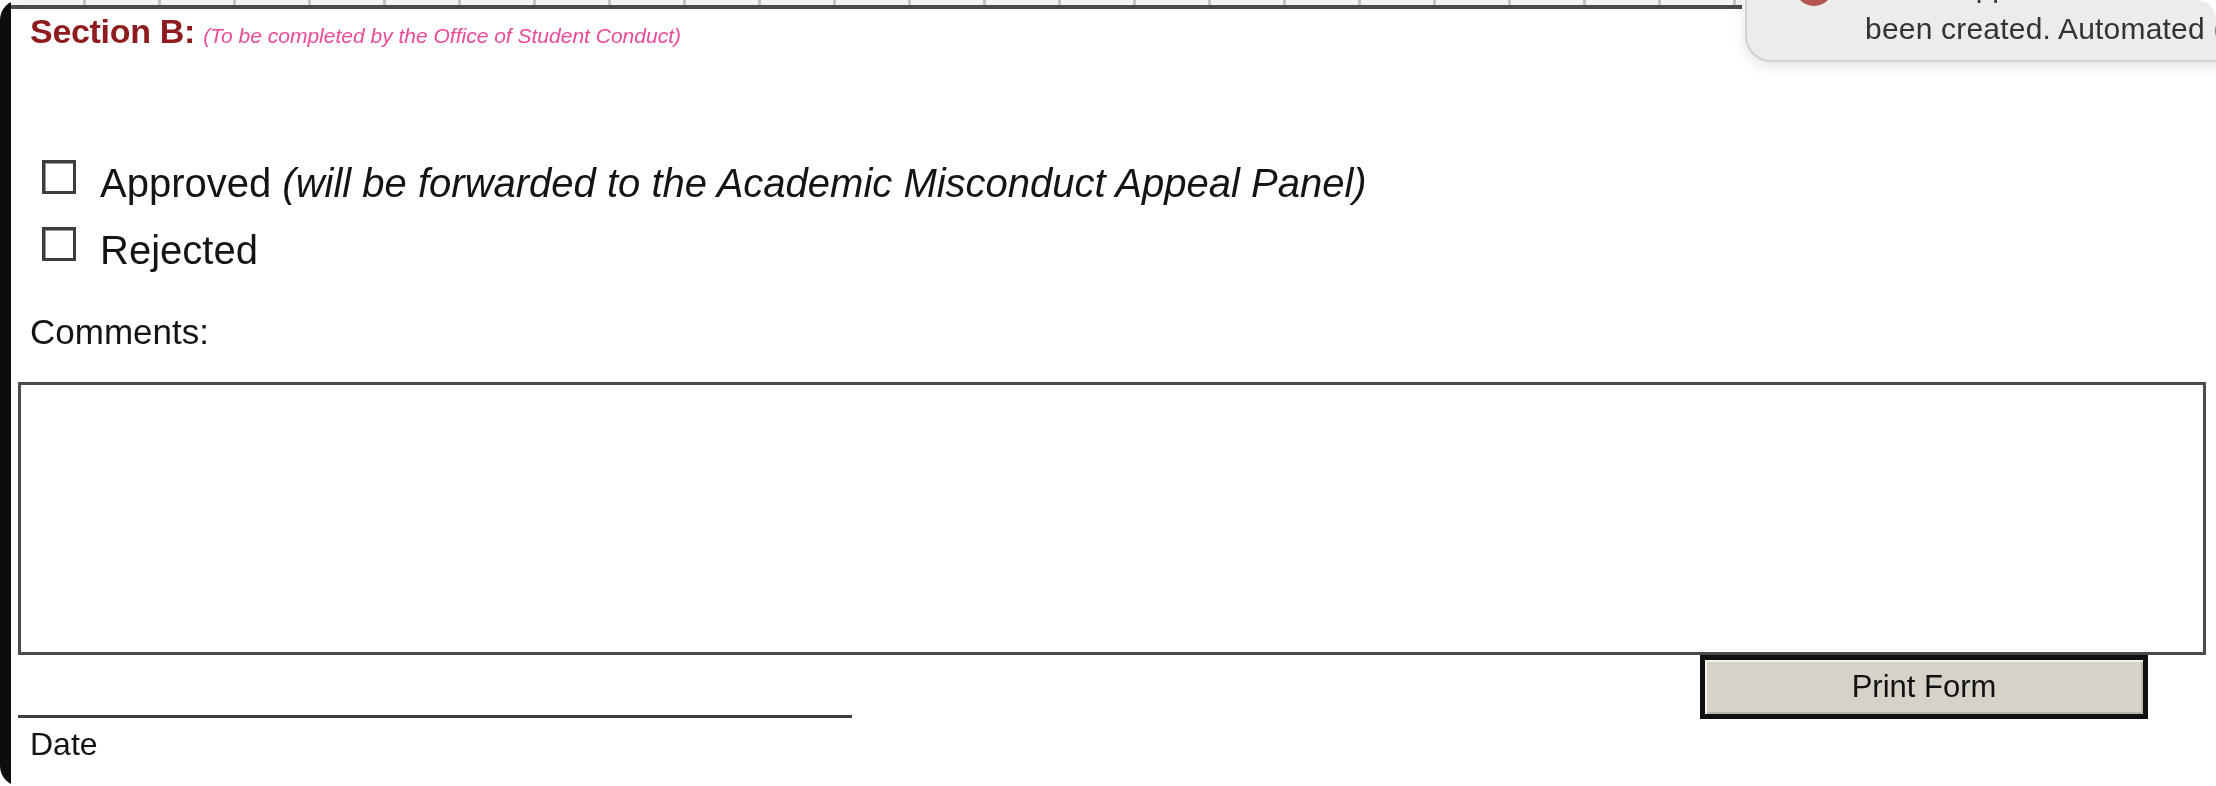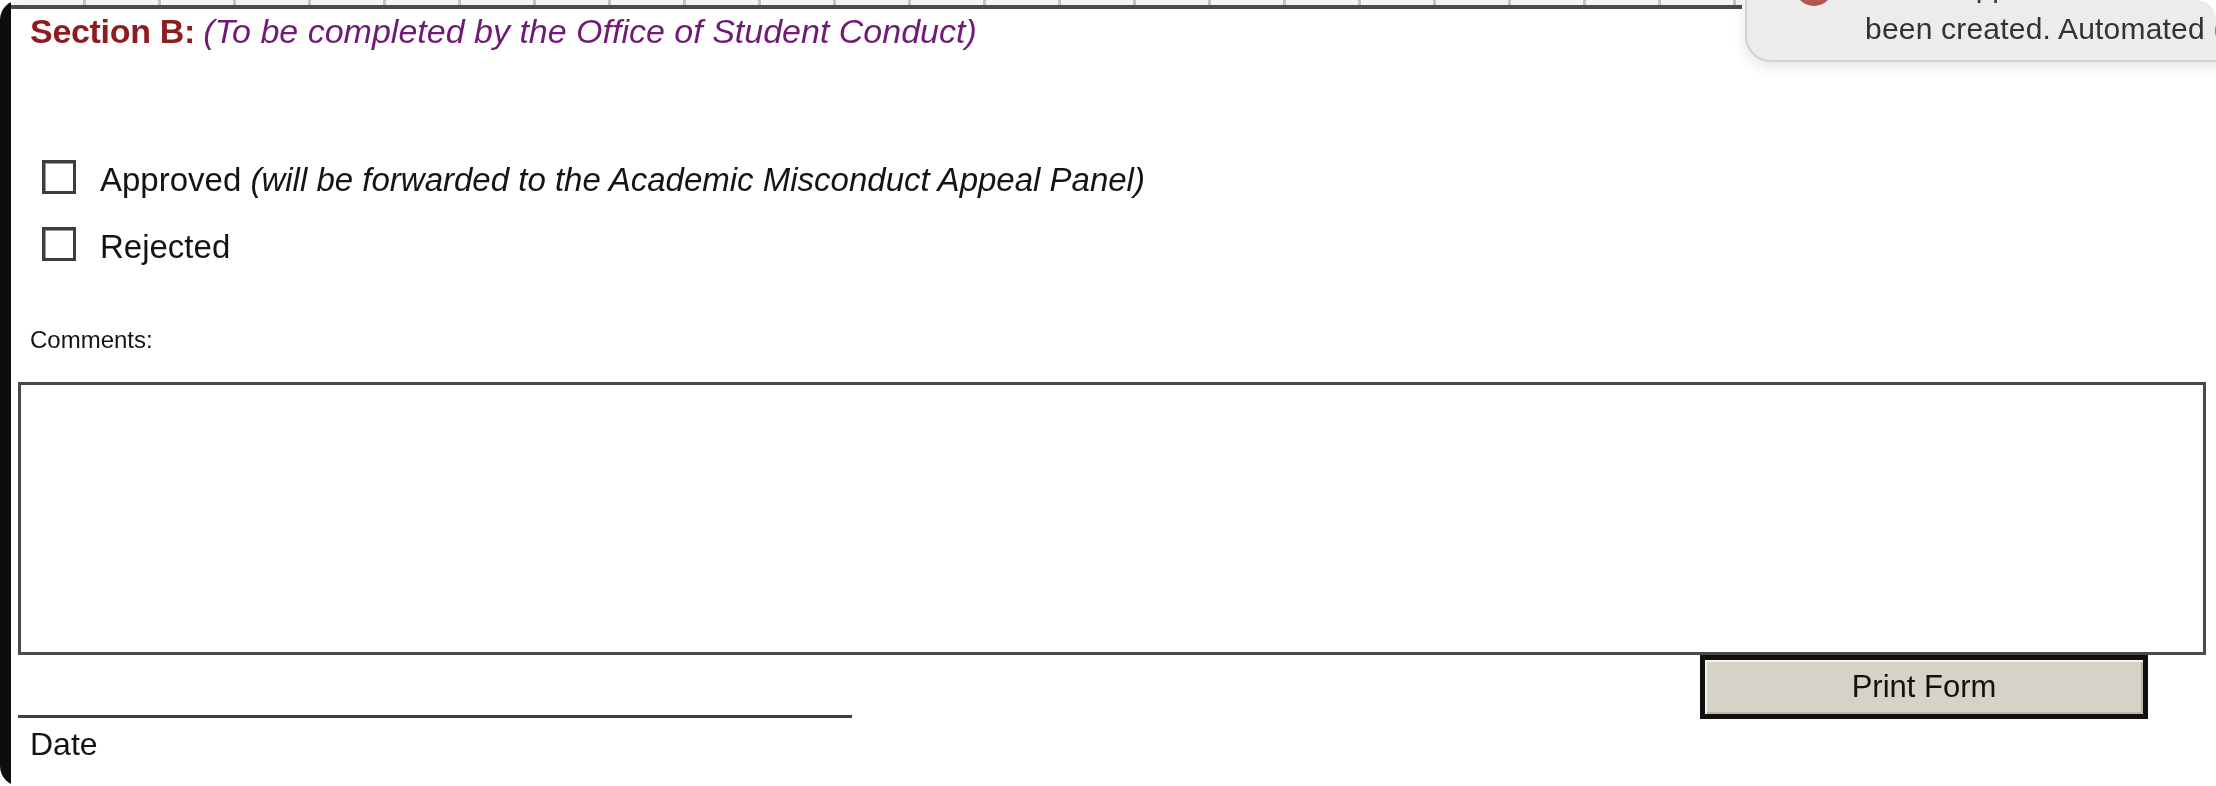--- a/index.html
+++ b/index.html
@@ -15,38 +15,38 @@
 
   
   .top-ticks {
     position:absolute; left:11px; top:0; width:1731px; height:5px;
     background:repeating-linear-gradient(90deg, #f4f4f4 0 72px, #c3c3c3 72px 75px);
   }
   .top-rule { position:absolute; left:11px; top:5px; width:1731px; height:4px; background:#4b4b4b; }
 
   .heading-row { position:absolute; left:30px; top:12px; display:flex; align-items:baseline; white-space:nowrap; }
   .section-title { font-size:34px; font-weight:bold; color:#8e1b1e; letter-spacing:-0.3px; }
-  .section-subtitle { font-size:34px; font-style:italic; color:#701a75; margin-left:8px; }
+  .section-subtitle { font-size:21px; font-style:italic; color:#ec4899; margin-left:8px; }
 
   .decision-label { position:absolute; left:30px; top:80px; font-size:32px; font-weight:500; }
 
   .checkbox {
     position:absolute; width:34px; height:34px; background:#ffffff;
     border:3px solid #3d3d3d; cursor:pointer;
     box-shadow: inset 1px 1px 0 #9a9a9a;
   }
   .cb-approved { left:42px; top:160px; }
   .cb-rejected { left:42px; top:227px; }
 
-  .option-label { position:absolute; font-size:33px; white-space:nowrap; }
+  .option-label { position:absolute; font-size:40px; white-space:nowrap; }
   .lbl-approved { left:100px; top:161px; }
   .lbl-rejected { left:100px; top:228px; }
   .option-note { font-style:italic; }
 
-  .comments-label { position:absolute; left:30px; top:326px; font-size:24px; font-weight:500; }
+  .comments-label { position:absolute; left:30px; top:312px; font-size:35px; font-weight:500; }
   .comments-field {
     position:absolute; left:18px; top:382px; width:2188px; height:273px;
     border:3px solid #4a4a4a; background:#ffffff; resize:none; outline:none;
     font-family:"Liberation Sans", sans-serif; font-size:28px; padding:10px 14px;
   }
 
   .print-button {
     position:absolute; left:1700px; top:655px; width:448px; height:64px;
     background:#d6d2c8; border:5px solid #101010;
     box-shadow: inset 2px 2px 0 #f4f2ec, inset -2px -2px 0 #b9b5aa;

